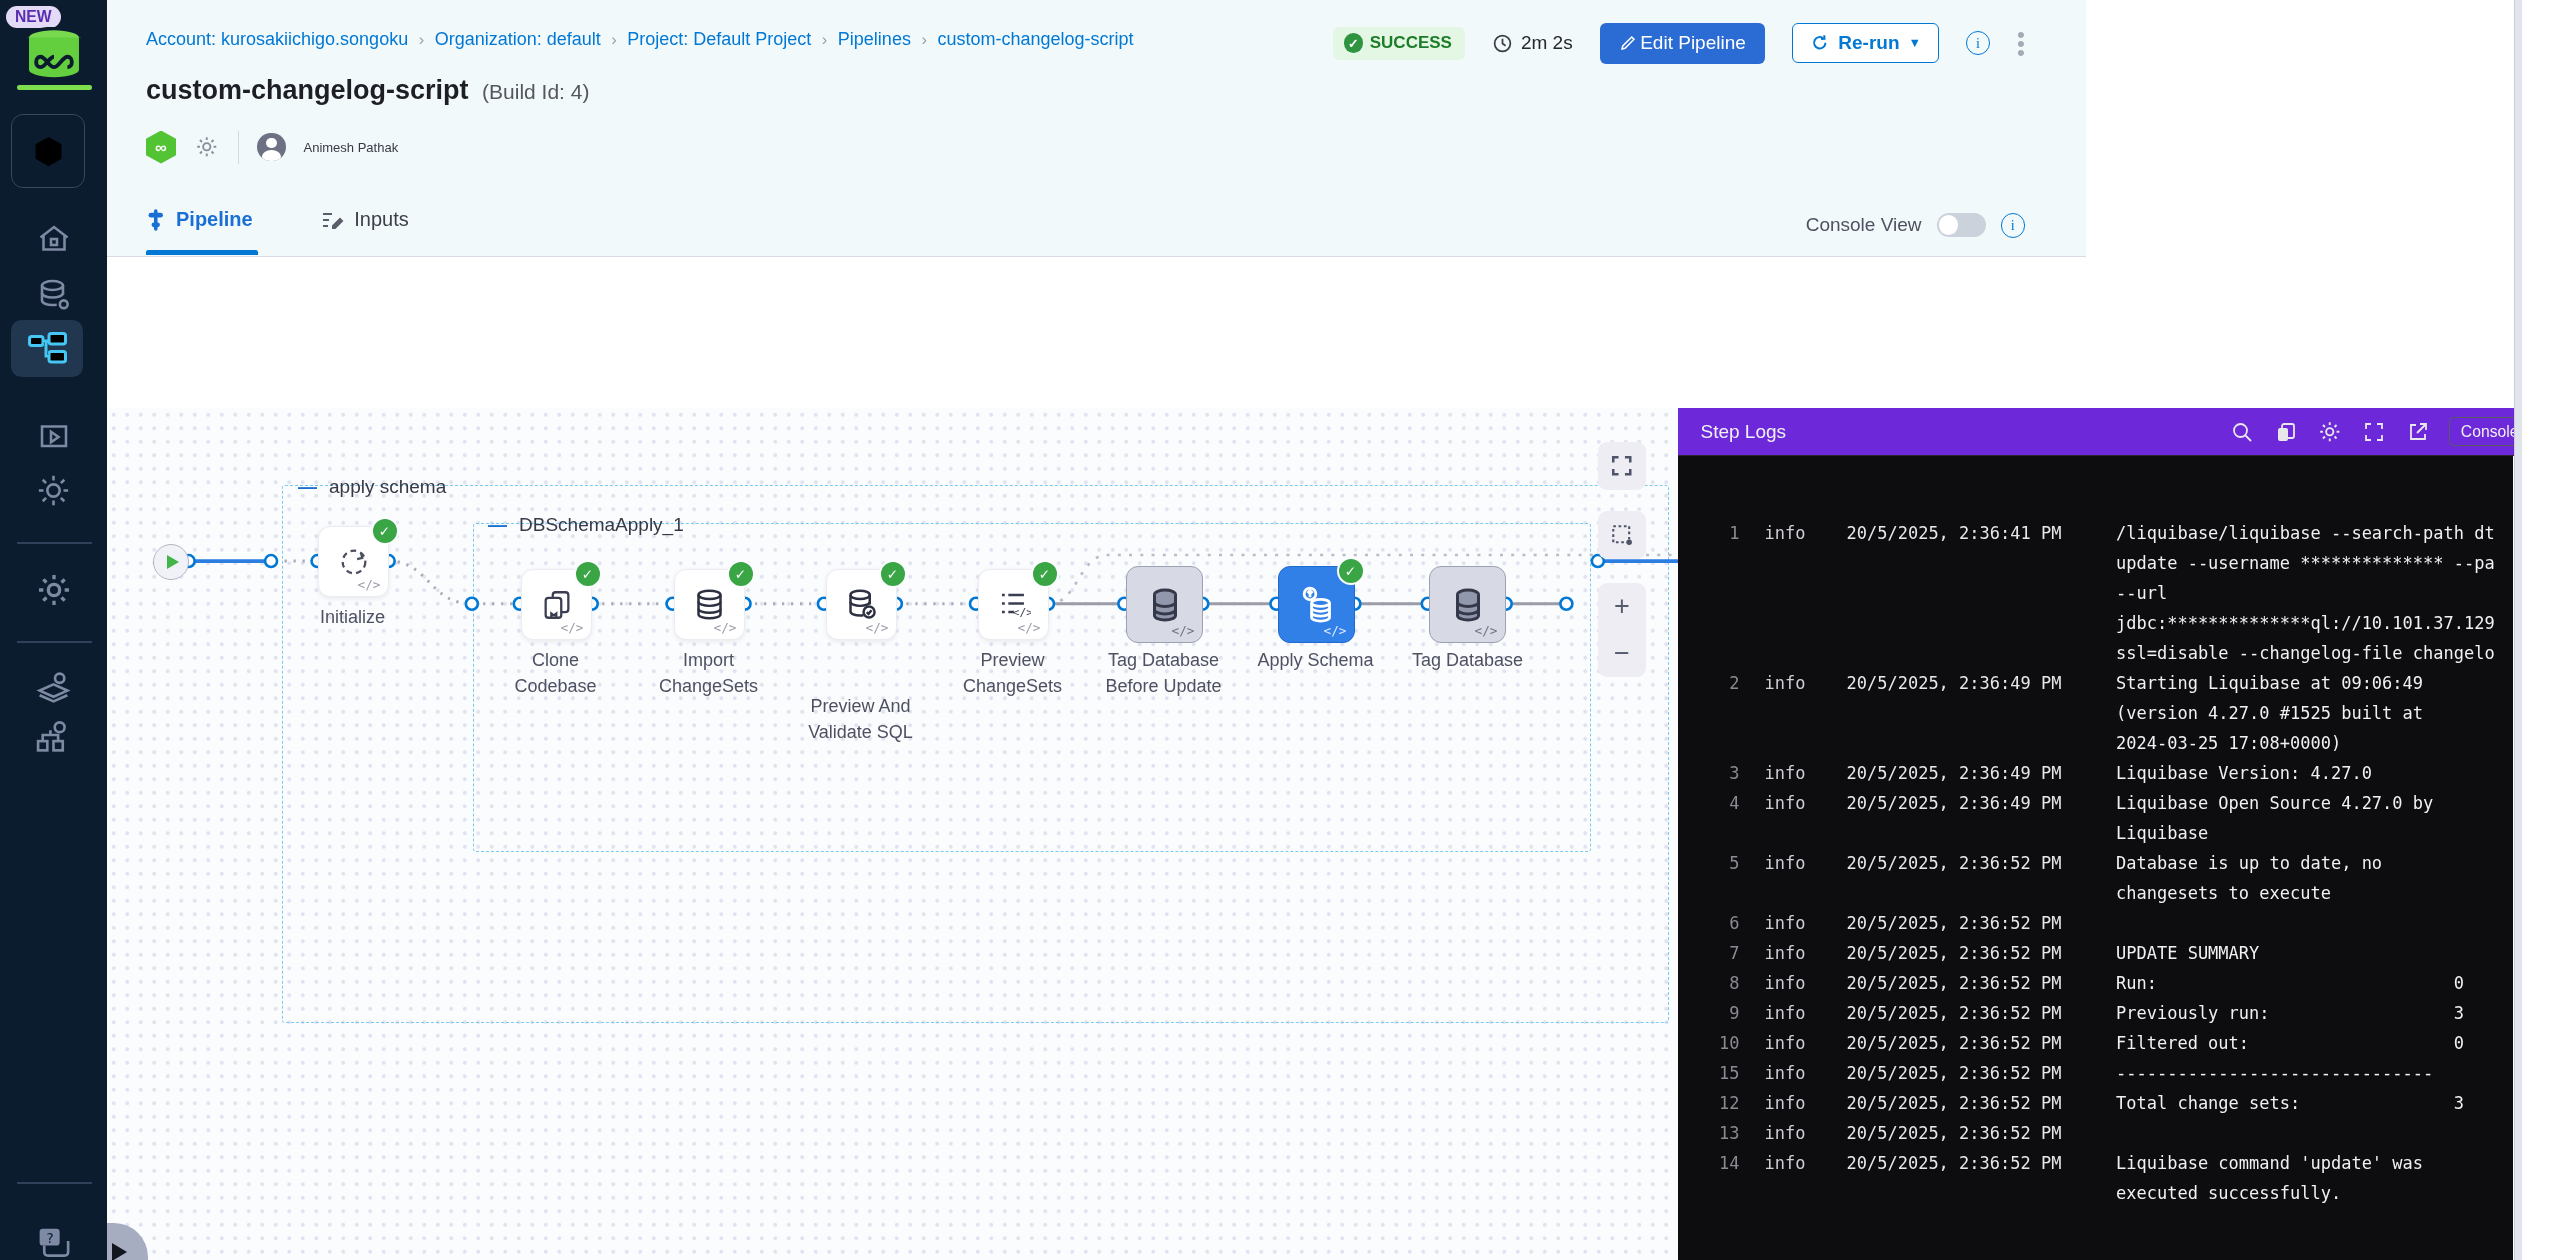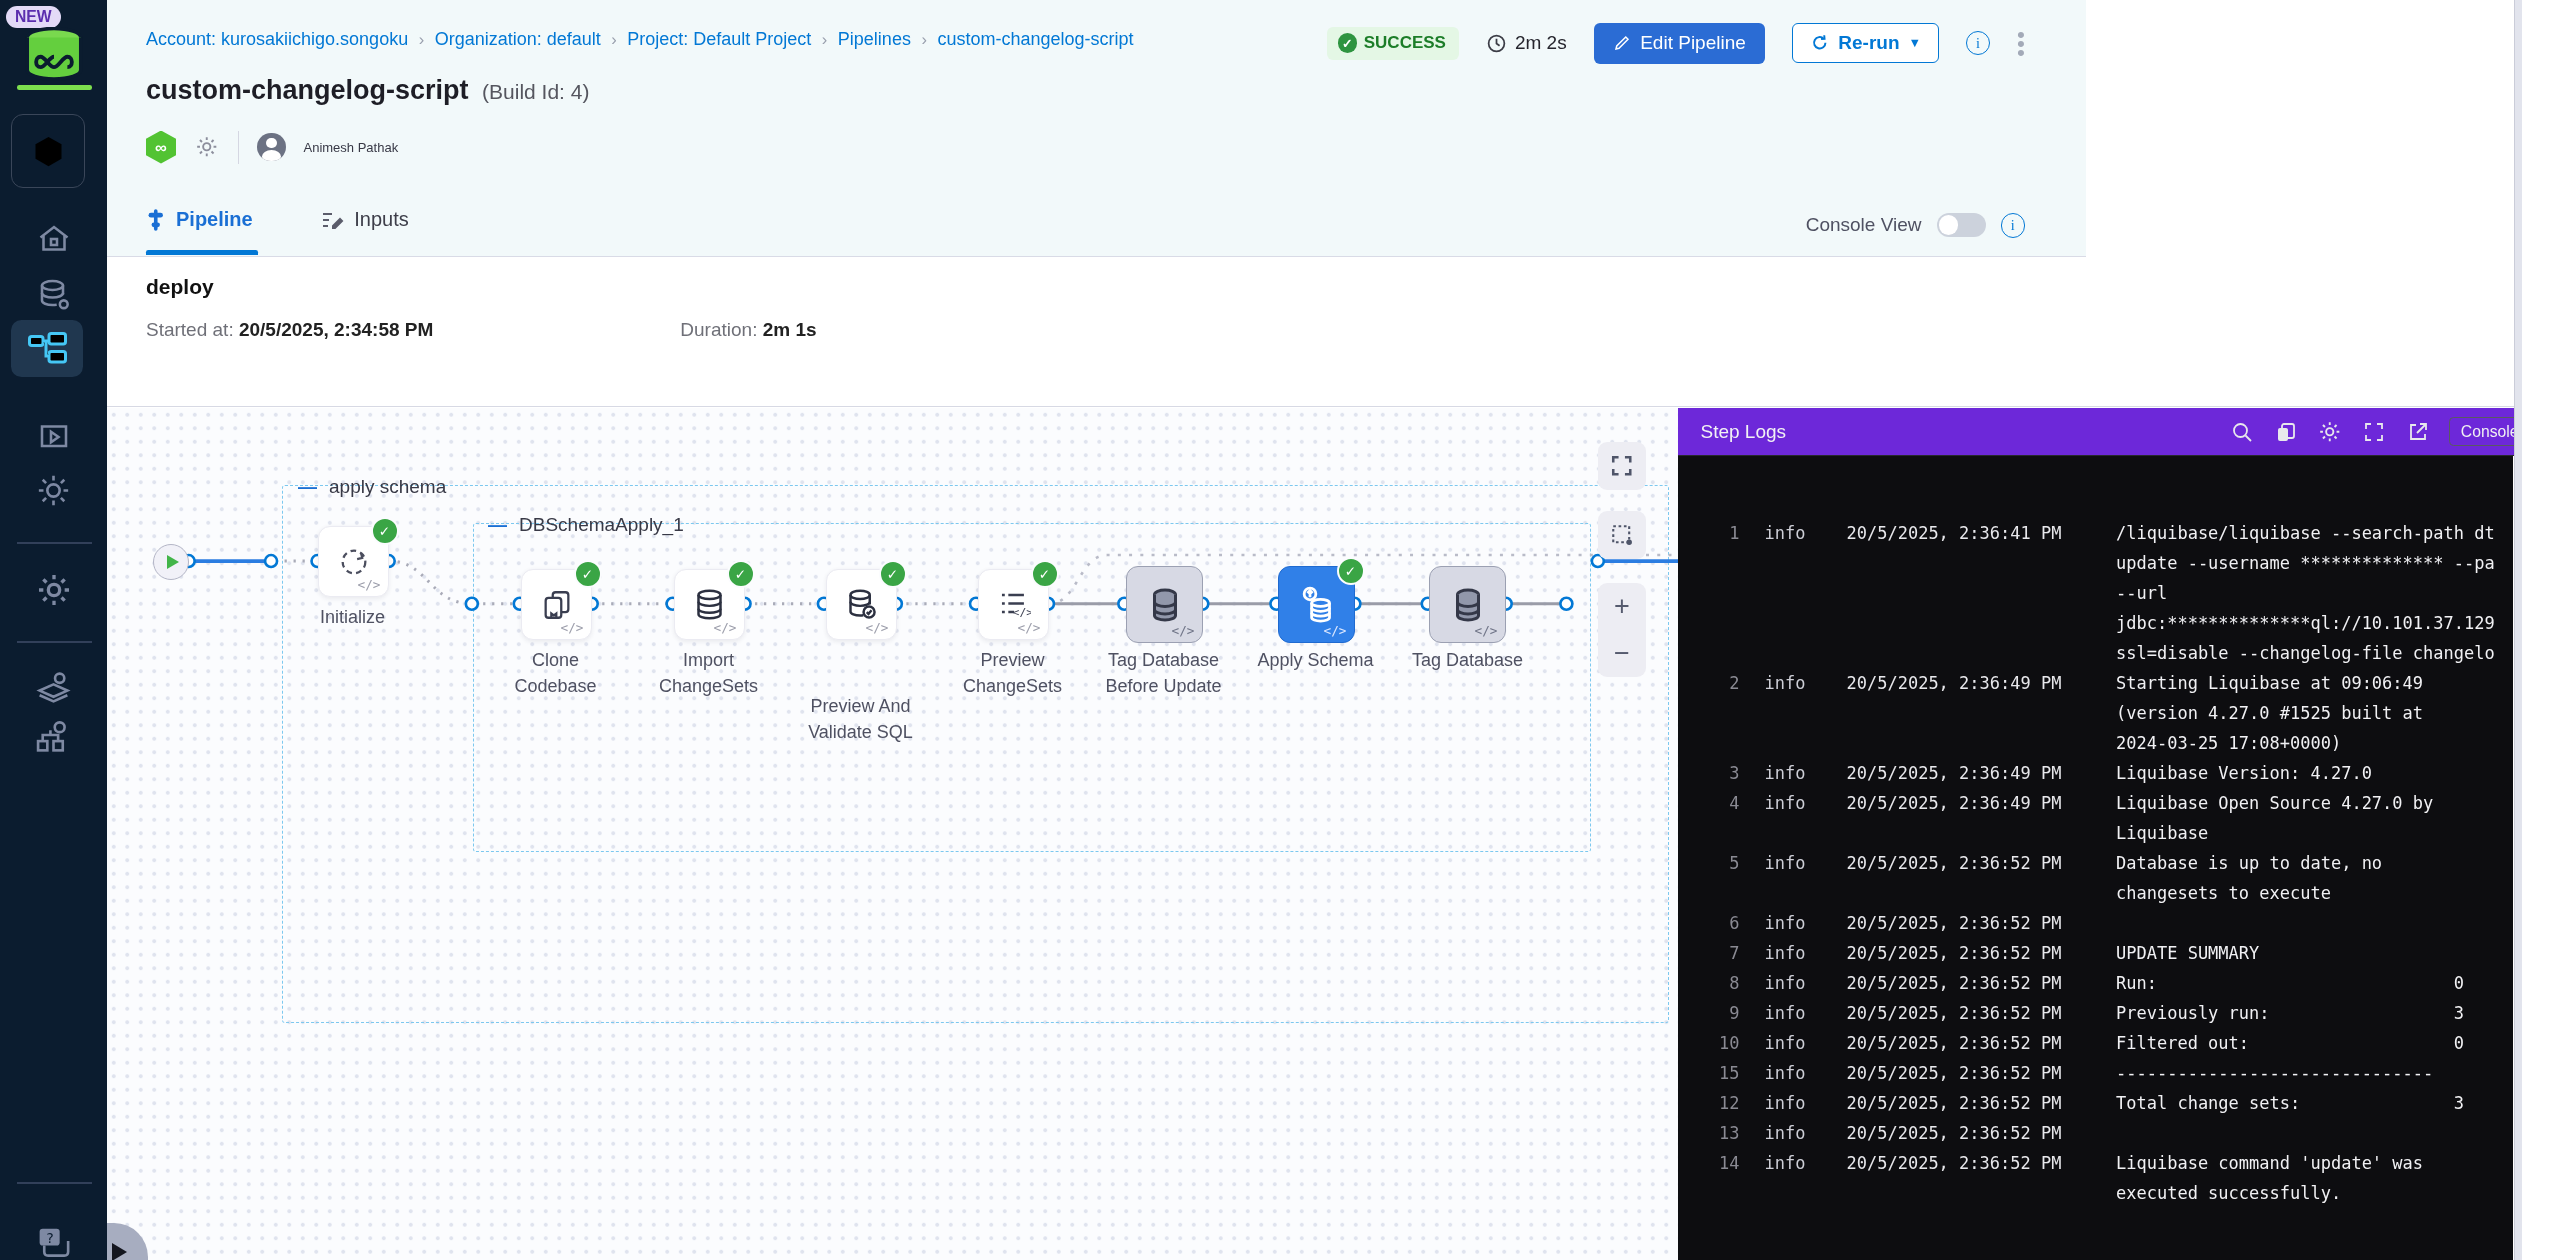--- a/index.html
+++ b/index.html
@@ -26,21 +26,21 @@
   #crumbs{left:39px;top:28.5px;font-size:18px;color:#0278d5;display:flex;gap:10.5px;align-items:center;}
   #crumbs .sep{color:#9aa0ae;font-size:16.5px;}
   #crumbs span[data-interactable="true"]{cursor:pointer;}
   #status-badge{background:#e4f7e5;color:#1c7d28;font-weight:bold;font-size:17px;
                 border-radius:6px;padding:6.7px 13.5px 6.7px 10.5px;display:flex;align-items:center;gap:6.7px;}
   .gcheck{display:inline-flex;width:19.5px;height:19.5px;border-radius:50%;background:#2e9440;color:#fff;
           align-items:center;justify-content:center;font-size:12.7px;}
   #hdr-right{right:61px;top:22.5px;display:flex;align-items:center;gap:27px;}
   #dur-chip{display:flex;align-items:center;gap:7.5px;font-size:19px;color:#26262e;}
   #edit-btn{background:#2b6cd4;color:#fff;font-size:19px;border:none;border-radius:6px;
-            padding:9.7px 19.5px;display:flex;gap:9px;align-items:center;cursor:pointer;text-align:right;}
+            padding:9.7px 19.5px;display:flex;gap:3px;align-items:center;cursor:pointer;text-align:right;}
   #rerun-btn{background:#fff;color:#0278d5;font-size:19px;font-weight:bold;border:1.5px solid #0278d5;
              border-radius:6px;padding:8.2px 16.5px;display:flex;gap:9px;align-items:center;cursor:pointer;}
   .info-i{width:22.5px;height:22.5px;border:1.5px solid #0278d5;border-radius:50%;color:#0278d5;
           font-size:14.2px;display:inline-flex;align-items:center;justify-content:center;font-family:"Liberation Serif",serif;}
   #kebab{color:#a3aab8;font-size:22.5px;letter-spacing:0;line-height:9px;}
   #title-row{left:39px;top:75px;display:flex;align-items:baseline;gap:13.5px;}
   #pg-title{font-size:27px;font-weight:bold;color:#1e1e26;}
   #build-id{font-size:21px;color:#55565f;}
   #meta-row{left:39px;top:129px;display:flex;align-items:center;gap:18px;height:36px;}
   #hexagon{width:30px;height:33px;background:#52c332;clip-path:polygon(50% 0,100% 25%,100% 75%,50% 100%,0 75%,0 25%);
@@ -290,27 +290,20 @@
 
     <div id="consoleview-row" class="abs" data-interactable="false">
       <span id="consoleview-label" data-interactable="false">Console View</span>
       <div id="cv-toggle" data-interactable="true">
           <div class="knob"></div>
         </div>
       <span class="info-i" data-interactable="true">i</span>
     </div>
   </div>
 
-  <div id="stage-band" class="abs" data-interactable="false">
-    <div id="stage-name" class="abs" data-interactable="false">deploy</div>
-    <div id="stage-meta" class="abs" data-interactable="false">
-      <span><span>Started at:</span> <b>20/5/2025, 2:34:58 PM</b></span>
-      <span><span>Duration:</span> <b>2m 1s</b></span>
-    </div>
-  </div>
 
   <div id="canvas" class="abs" data-interactable="true">
 
     <div class="grp" style="left:175px;top:77px;width:1385px;height:536px;" data-interactable="false"></div>
     <div class="grp" style="left:366px;top:115px;width:1116px;height:327px;" data-interactable="false"></div>
     <div class="grp-label" style="left:191px;top:68px;" data-interactable="true">
       <span class="minus" data-interactable="true">—</span>
         <span>apply schema</span>
     </div>
     <div class="grp-label" style="left:381px;top:106px;" data-interactable="true">

